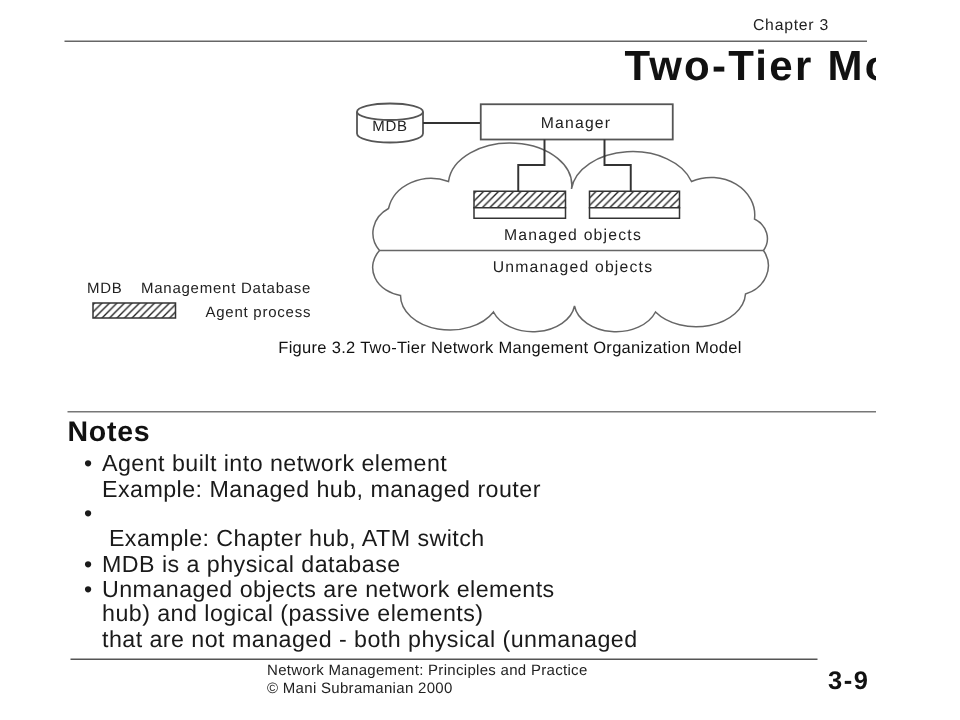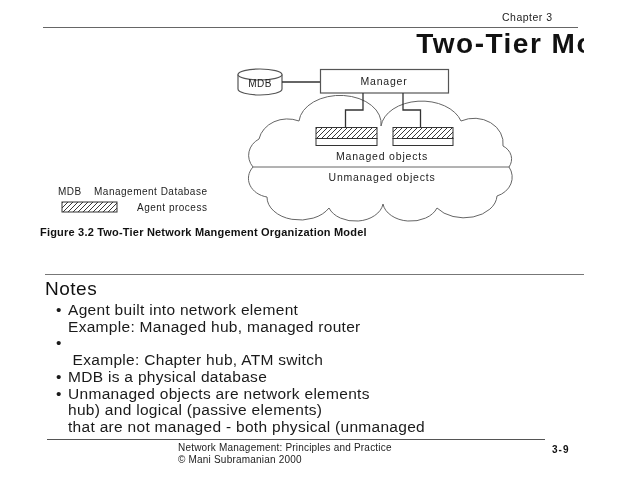--- a/index.html
+++ b/index.html
@@ -11,35 +11,35 @@
 
   .chapter { left:502px; top:11px; font-size:10.5px; letter-spacing:0.5px; color:#222; }
   .top-rule { left:43px; top:27px; width:535px; border-top:1.2px solid #666; height:0; }
 
   .slide-title {
     left:40px; top:28px; width:600px; text-align:right;
     font-size:28px; font-weight:bold; letter-spacing:1.5px; color:#111;
   }
 
   .caption {
-    left:40px; top:226px; width:600px; 
-    font-size:11px; font-weight:bold; letter-spacing:0.2px; color:#111;
+    left:40px; top:226px; width:600px; text-align:center;
+    font-size:11px; font-weight:normal; letter-spacing:0.2px; color:#111;
   }
 
   .notes-rule { left:45px; top:274px; width:540px; border-top:1.2px solid #777; height:0; }
-  .notes-heading { left:45px; top:278px; font-size:19px; font-weight:normal; letter-spacing:0.5px; color:#111; }
+  .notes-heading { left:45px; top:278px; font-size:19px; font-weight:bold; letter-spacing:0.5px; color:#111; }
 
   .notes-list { left:50px; top:302px; width:565px; font-size:15.5px; line-height:16.7px; letter-spacing:0.3px; color:#1a1a1a; }
   .nline { display:flex; }
   .blt { flex:none; width:18px; padding-left:6px; box-sizing:border-box; }
   .ntext { white-space:pre-wrap;text-align:center; }
 
   .footer-rule { left:47px; top:439px; width:498px; border-top:1.2px solid #555; height:0; }
   .footer-text { left:178px; top:442px; font-size:10px; line-height:11.5px; letter-spacing:0.2px; color:#222; }
-  .page-number { left:552px; top:444px; font-size:10px; font-weight:bold; letter-spacing:1px; color:#111; }
+  .page-number { left:552px; top:444px; font-size:17px; font-weight:bold; letter-spacing:1px; color:#111; }
 
   svg.diagram { position:absolute; left:0; top:0; }
   svg.diagram .shape { fill:#ffffff; stroke:#555; stroke-width:1.2; }
   svg.diagram .wire  { fill:none; stroke:#333; stroke-width:1.3; }
   svg.diagram .thin  { fill:none; stroke:#666; stroke-width:1; }
   svg.diagram text   { fill:#222; }
   .dlabel  { font-size:10.5px; letter-spacing:0.8px; }
   .dsmall  { font-size:10px;  letter-spacing:0.5px; }
   .hbox    { stroke:#333; stroke-width:1; }
 </style>

